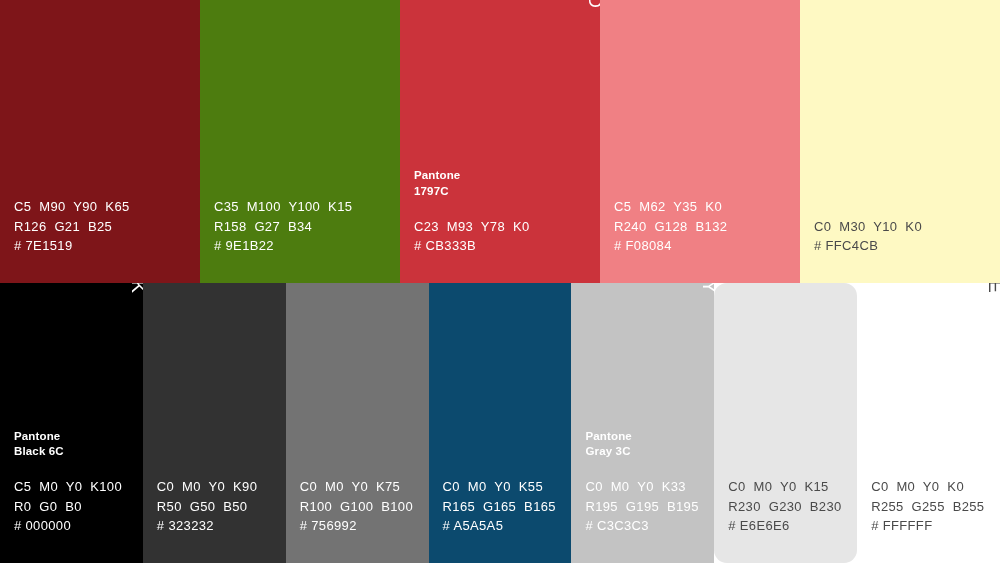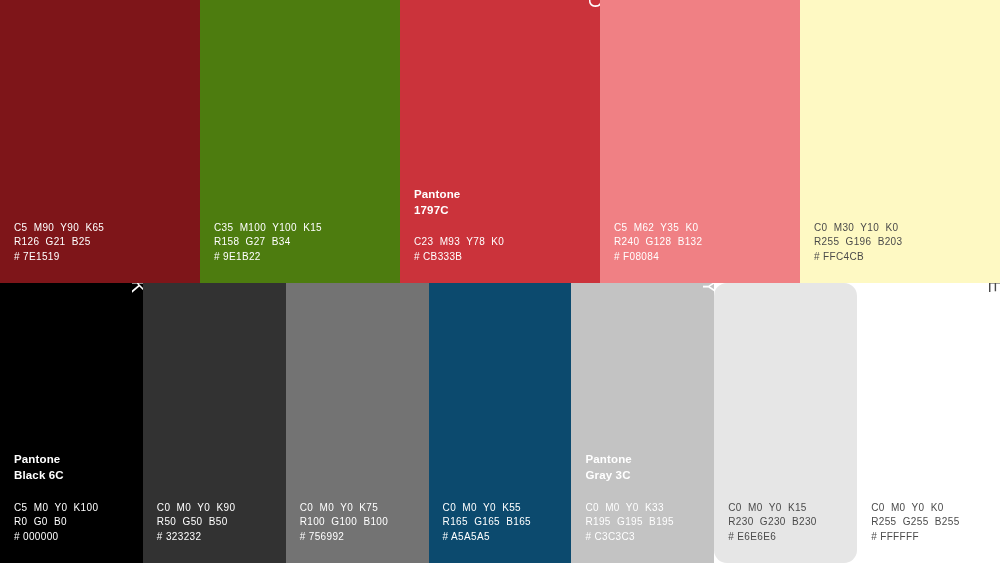--- a/index.html
+++ b/index.html
@@ -50,35 +50,35 @@
     text-transform: uppercase;
   }
   #row-neutral .brand-label {
     top: 13px;
   }
 
   
   .swatch-info {
     position: absolute;
     left: 14px;
-    bottom: 18px;
+    bottom: 28px;
     right: 6px;
   }
   .pantone-block {
     margin-bottom: 17px;
     font-size: 11.5px;
     font-weight: bold;
     line-height: 1.38;
     letter-spacing: 0.15px;
   }
   .pantone-block .pantone-line {
     display: block;
   }
   .spec-block {
-    font-size: 10px;
+    font-size: 13px;
     line-height: 1.48;
     letter-spacing: 0.35px;
     white-space: pre;
   }
   .spec-block .spec-line {
     display: block;
   }
 </style>
 </head>
 <body>
@@ -105,21 +105,21 @@
           <div class="spec-block"><span class="spec-line">C23  M93  Y78  K0</span><span class="spec-line"># CB333B</span></div>
         </div>
       </div>
       <div class="swatch" style="background: rgb(240, 128, 132); color: rgb(255, 255, 255);">
         <div class="swatch-info">
           <div class="spec-block"><span class="spec-line">C5  M62  Y35  K0</span><span class="spec-line">R240  G128  B132</span><span class="spec-line"># F08084</span></div>
         </div>
       </div>
       <div class="swatch" style="background: #fef9c3; color: rgb(74, 74, 74);">
         <div class="swatch-info">
-          <div class="spec-block"><span class="spec-line">C0  M30  Y10  K0</span><span class="spec-line">R255  G196  B203</span><span class="spec-line"># FFC4CB</span></div>
+          <div class="spec-block"><span class="spec-line">C0  M30  Y10  K0</span><span class="spec-line"># FFC4CB</span></div>
         </div>
       </div>
     </div>
   <div class="swatch-row" id="row-neutral">
       <div class="swatch" style="background: rgb(0, 0, 0); color: rgb(255, 255, 255);">
         <span class="brand-label" style="color: rgb(255, 255, 255);">NTCH BLACK</span>
         <div class="swatch-info">
           <div class="pantone-block">
             <span class="pantone-line">Pantone</span>
             <span class="pantone-line">Black 6C</span>

